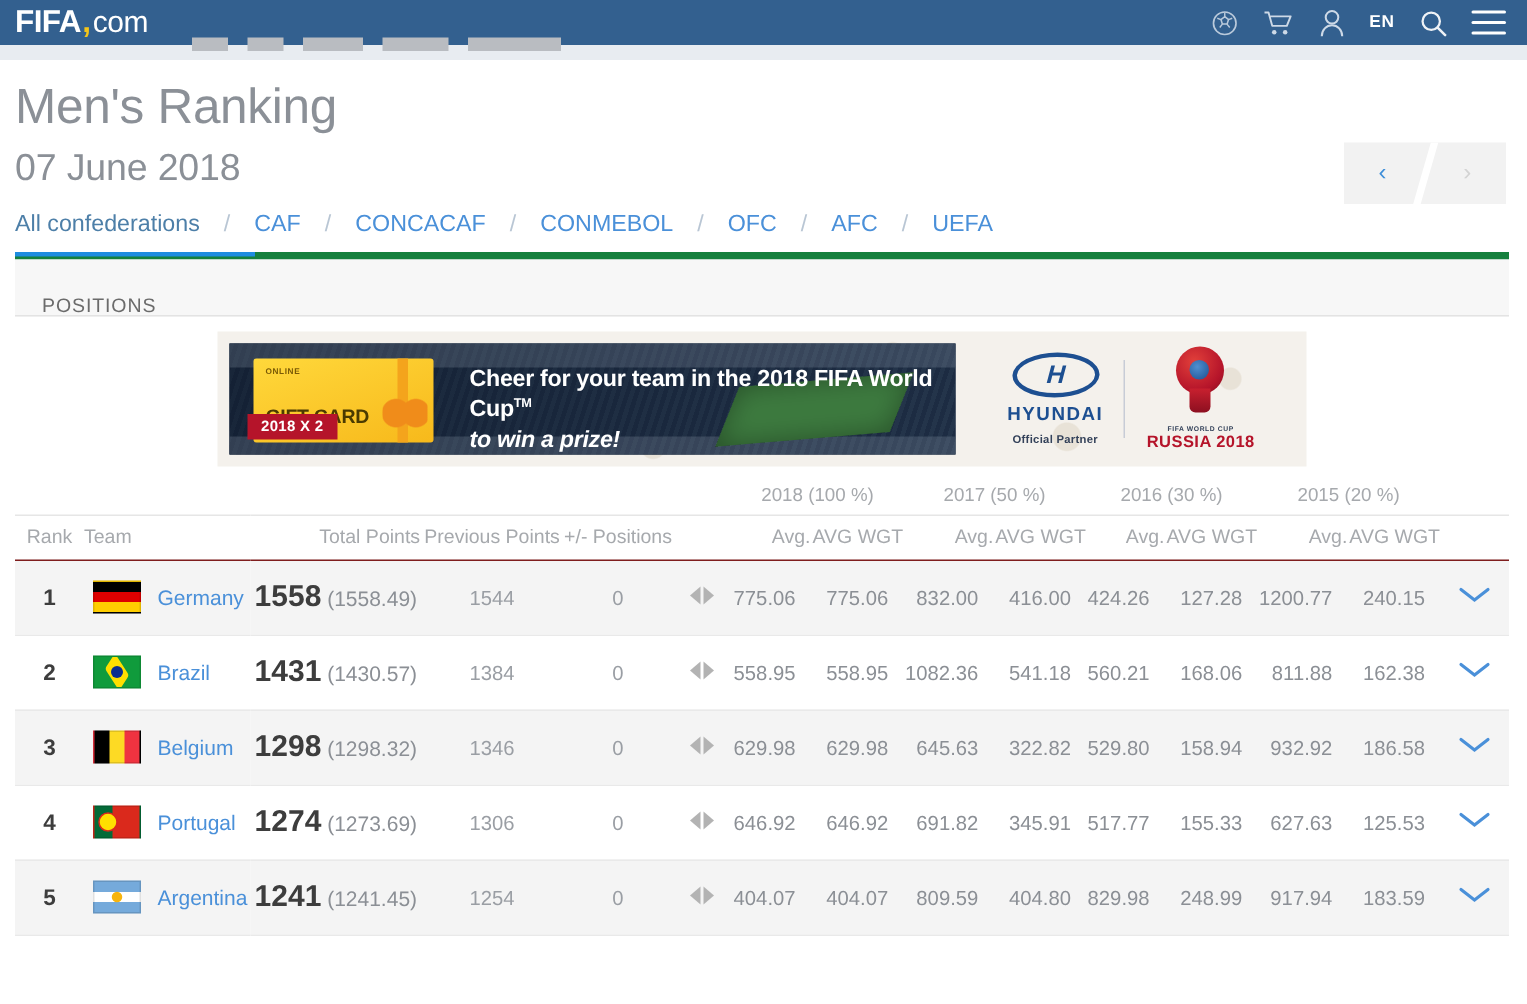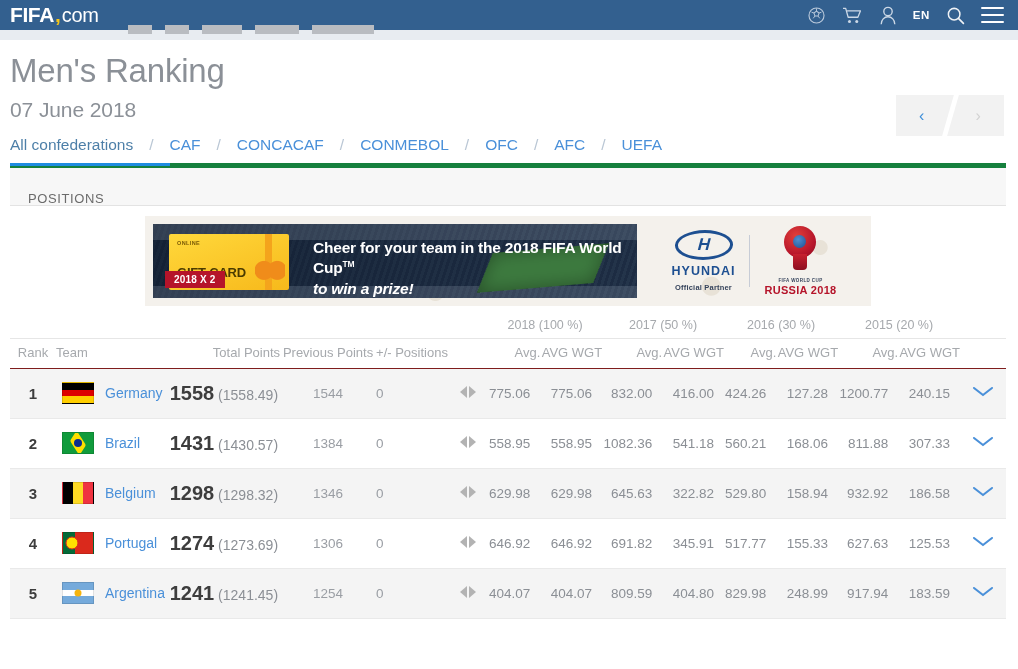--- a/index.html
+++ b/index.html
@@ -54,21 +54,21 @@
 
   .belowbar { height: 10px; background: #e8ecf1; }
 
   
   .page-head { padding: 12px 12px 0 10px; position: relative; }
   .page-title {
     font-size: 33px; color: #8b9097; font-weight: normal;
     letter-spacing: -0.2px; line-height: 1.18;
   }
   .page-date {
-    font-size: 21px; color: #8b9097; font-weight: normal;
+    font-size: 25px; color: #8b9097; font-weight: normal;
     margin-top: 7px; letter-spacing: -0.1px;
   }
   .pager {
     position: absolute; right: 14px; top: 55px;
     width: 108px; height: 41px; background: #f2f2f2;
     display: flex; align-items: center; overflow: hidden;
   }
   .pager-btn {
     flex: 1; display: flex; align-items: center; justify-content: center;
     font-size: 16px; height: 100%; cursor: pointer;
@@ -286,21 +286,21 @@
     width: 32px; height: 22px; display: block;
     border: 1px solid rgba(0,0,0,.12); flex: none;
     position: relative; overflow: hidden;
   }
   .team-name { color: #4a90d9; font-size: 14px; cursor: pointer; }
 
   .c-total { text-align: right; padding-right: 2px; white-space: nowrap; }
   .tp-main { font-weight: bold; color: #3d3d3d; font-size: 20px; }
   .tp-paren { color: #8b8f95; font-size: 14px; }
   .c-prev { text-align: center; width: 96px; color: #9a9ea4; }
-  .c-diff { text-align: left; width: 46px; color: #9a9ea4; }
+  .c-diff { text-align: center; width: 46px; color: #9a9ea4; }
   .c-arrow { width: 40px; text-align: center; }
   .c-num { text-align: right; padding-right: 10px; white-space: nowrap; color: #8b8f95; }
   .c-exp { width: 46px; text-align: center; }
   .chev { color: #4a90d9; cursor: pointer; display: inline-block; }
 
   
   .f-de { background: linear-gradient(#000 0 33.3%, #dd0000 33.3% 66.6%, #ffce00 66.6%); }
   .f-br { background: #109b3c; }
   .f-br::before {
     content: ""; position: absolute; left: 50%; top: 50%;
@@ -528,21 +528,21 @@
               <path d="M9 2l-7 6 7 6z" fill="#b3b3b3"></path>
               <path d="M11 2l7 6-7 6z" fill="#b3b3b3"></path>
             </svg></td>
           <td class="c-num">558.95</td>
           <td class="c-num">558.95</td>
           <td class="c-num">1082.36</td>
           <td class="c-num">541.18</td>
           <td class="c-num">560.21</td>
           <td class="c-num">168.06</td>
           <td class="c-num">811.88</td>
-          <td class="c-num">307.33</td>
+          <td class="c-num">162.38</td>
           <td class="c-exp"><span class="chev"><svg width="22" height="12" viewBox="0 0 22 12">
                 <path d="M2 2l9 7 9-7" fill="none" stroke="#4a90d9" stroke-width="2.1" stroke-linecap="round"></path>
               </svg></span></td>
         </tr>
         <tr class="odd">
           <td class="c-rank">3</td>
           <td class="c-team">
             <div class="team-cell">
               <span class="flag f-be"></span>
               <a class="team-name">Belgium</a>

